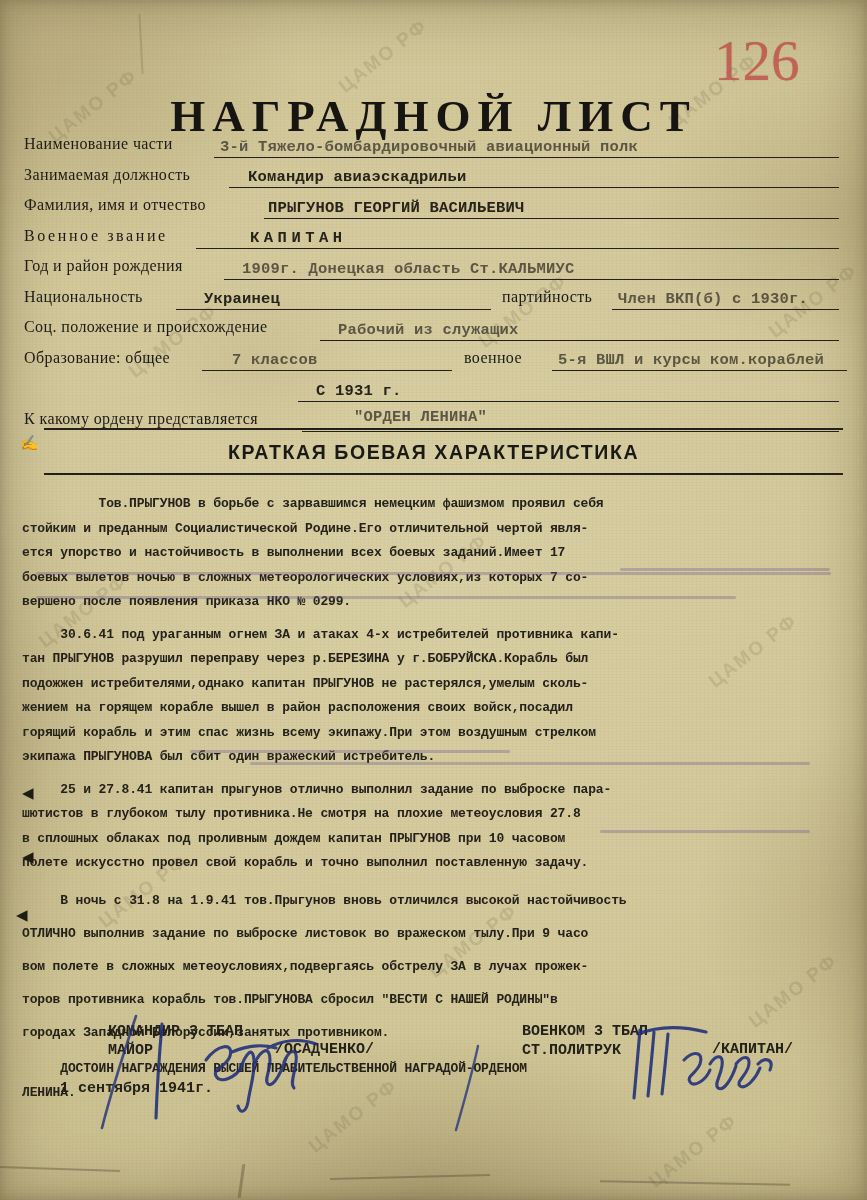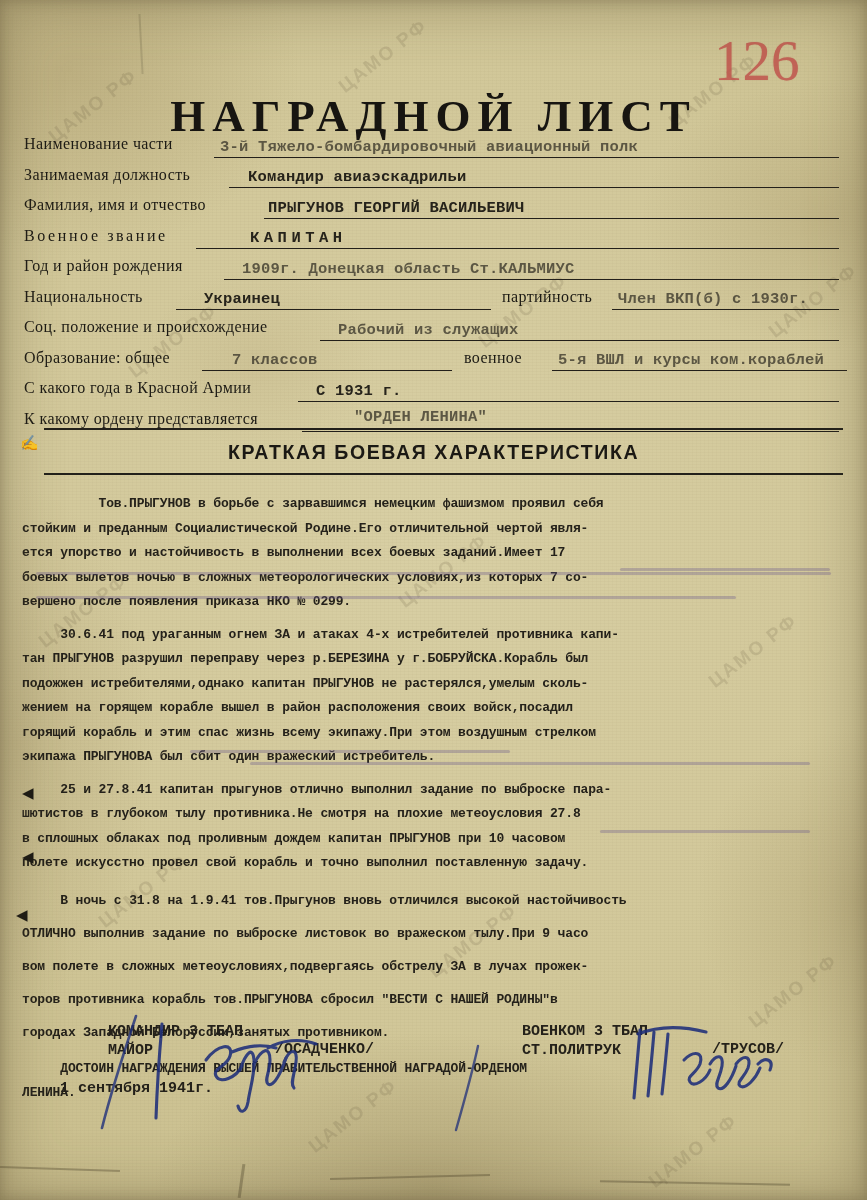--- a/index.html
+++ b/index.html
@@ -154,21 +154,20 @@
     <div class="frow">
       <span class="lbl">Образование: общее</span>
       <span class="rule" style="left:178px;width:250px;"></span>
       <span class="fill fade" style="left:208px;">7 классов</span>
       <span class="lbl" style="left:440px;">военное</span>
       <span class="rule" style="left:528px;right:6px;"></span>
       <span class="fill fade" style="left:534px;">5-я ВШЛ и курсы ком.кораблей</span>
     </div>
 
     <div class="frow">
-      <span class="lbl">С какого года в  Красной  Армии</span>
       <span class="rule" style="left:274px;right:14px;"></span>
       <span class="fill" style="left:292px;">С 1931 г.</span>
     </div>
 
     <div class="frow">
       <span class="lbl">К какому ордену представляется</span>
       <span class="rule" style="left:278px;right:14px;"></span>
       <span class="fill fade" style="left:330px;bottom:11px;">"ОРДЕН ЛЕНИНА"</span>
     </div>
   </div>
@@ -212,21 +211,21 @@
   <span class="marginmark" style="left:22px;top:848px;">◀</span>
   <span class="marginmark" style="left:16px;top:906px;">◀</span>
   <span class="marginmark" style="left:22px;top:784px;">◀</span>
 
   <div class="signblk">
     <div class="sgleft">КОМАНДИР 3 ТБАП
 МАЙОР</div>
     <div class="sgname-l">/ОСАДЧЕНКО/</div>
     <div class="sgright">ВОЕНКОМ 3 ТБАП
 СТ.ПОЛИТРУК</div>
-    <div class="sgname-r">/ТРУСОВ/</div>
+    <div class="sgname-r">/КАПИТАН/</div>
     <div class="sgdate">1 сентября 1941г.</div>
   </div>
 
   <svg class="inkstroke" style="left:150px;top:1018px;" width="190" height="105" viewBox="0 0 190 105">
     <g fill="none" stroke="#1f2f7a" stroke-width="3.1" stroke-linecap="round" opacity=".88">
       <path d="M12,6 C9,40 7,70 6,100"></path>
       <path d="M56,42 C68,26 84,24 80,38 C77,49 62,50 66,58 C70,66 86,60 92,48"></path>
       <path d="M90,52 C96,34 103,28 104,42 C105,56 100,70 98,84 C96,95 90,96 88,88"></path>
       <path d="M104,46 C112,30 120,28 120,42 C120,54 114,62 118,66 C124,70 132,52 136,40"></path>
       <path d="M134,44 C140,30 148,30 146,44 C144,58 140,66 144,70"></path>

